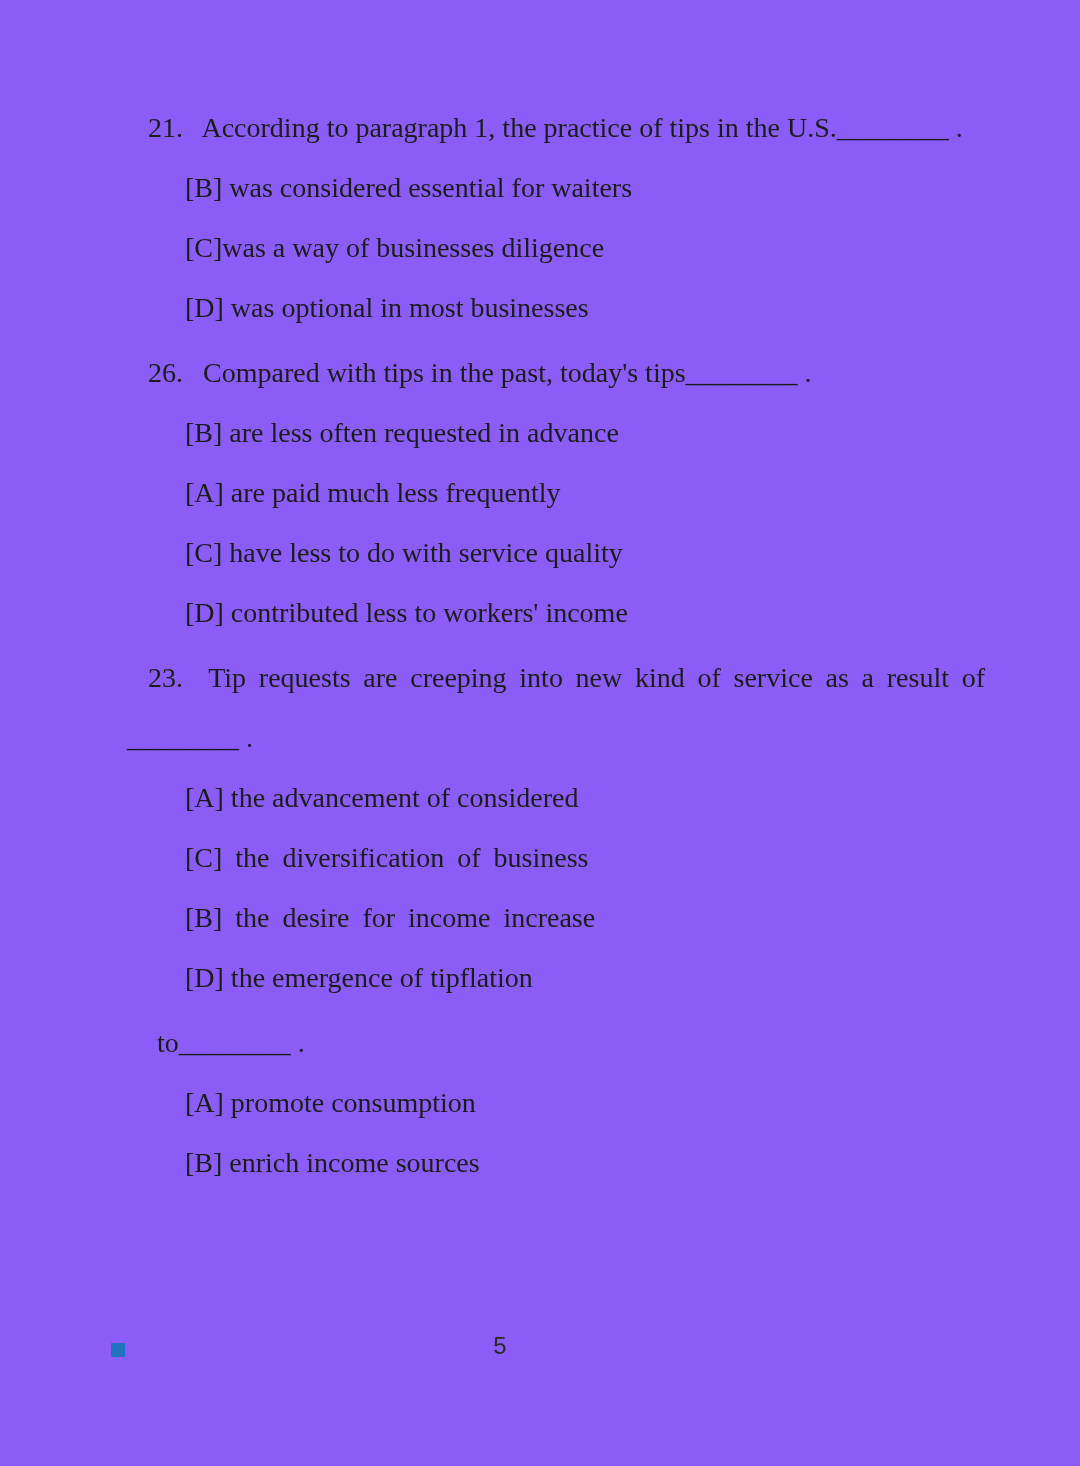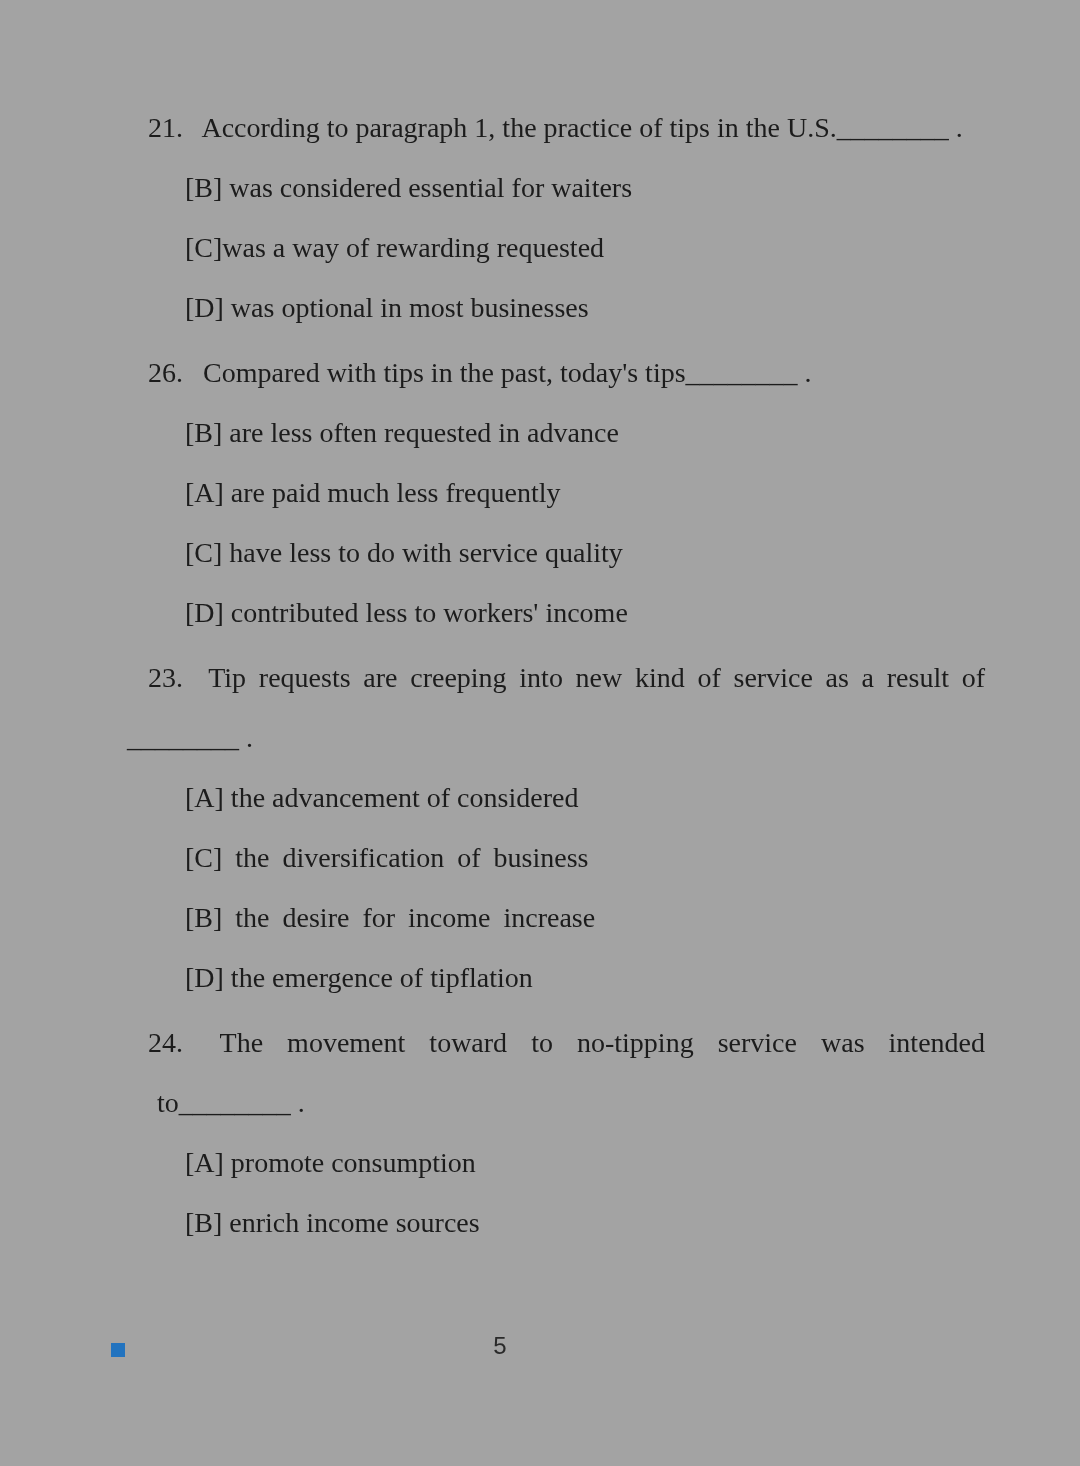--- a/index.html
+++ b/index.html
@@ -4,21 +4,21 @@
 <style>
   html, body {
     margin: 0;
     padding: 0;
     background: #ffffff;
   }
   .page {
     position: relative;
     width: 1080px;
     height: 1466px;
-    background: #a3a3a3;
+    background: #8b5cf6;
     color: #1c1c1c;
     font-family: "Liberation Serif", serif;
     overflow: hidden;
   }
   .content {
     position: absolute;
     left: 148px;
     top: 98px;
     width: 837px;
   }
@@ -60,40 +60,39 @@
   }
 </style>
 </head>
 <body>
 
 <div class="page">
   <div class="content">
       <div class="question" data-qnum="21.">
         <div class="stem-line"><span class="q-number">21.</span> <span>According to paragraph 1, the practice of tips in the U.S.________ .</span></div>
         <div class="option opt-1">[B] was considered essential for waiters</div>
-        <div class="option opt-2">[C]was a way of rewarding requested</div>
+        <div class="option opt-2">[C]was a way of businesses diligence</div>
         <div class="option opt-3">[D] was optional in most businesses</div>
       </div>
       <div class="question" data-qnum="22.">
         <div class="stem-line"><span class="q-number">26.</span> <span>Compared with tips in the past, today's tips________ .</span></div>
         <div class="option opt-1">[B] are less often requested in advance</div>
         <div class="option opt-0">[A] are paid much less frequently</div>
         <div class="option opt-2">[C] have less to do with service quality</div>
         <div class="option opt-3">[D] contributed less to workers' income</div>
       </div>
       <div class="question" data-qnum="23.">
         <div class="stem-line justify"><span class="q-number">23.</span> <span>Tip requests are creeping into new kind of service as a result of</span></div>
         <div class="stem-line cont">________ .</div>
         <div class="option opt-0">[A] the advancement of considered</div>
         <div class="option opt-2">[C] the diversification of business</div>
         <div class="option opt-1">[B] the desire for income increase</div>
         <div class="option opt-3">[D] the emergence of tipflation</div>
       </div>
       <div class="question" data-qnum="24.">
-        <div class="stem-line justify"><span class="q-number">24.</span> <span>The movement toward to no-tipping service was intended</span></div>
         <div class="stem-line cont">to________ .</div>
         <div class="option opt-0">[A] promote consumption</div>
         <div class="option opt-1">[B] enrich income sources</div>
       </div>
     </div>
   <div class="footer-marker" style="background: rgb(34, 115, 191);"></div>
   <div class="page-number">5</div>
 </div>
 
 </body></html>

